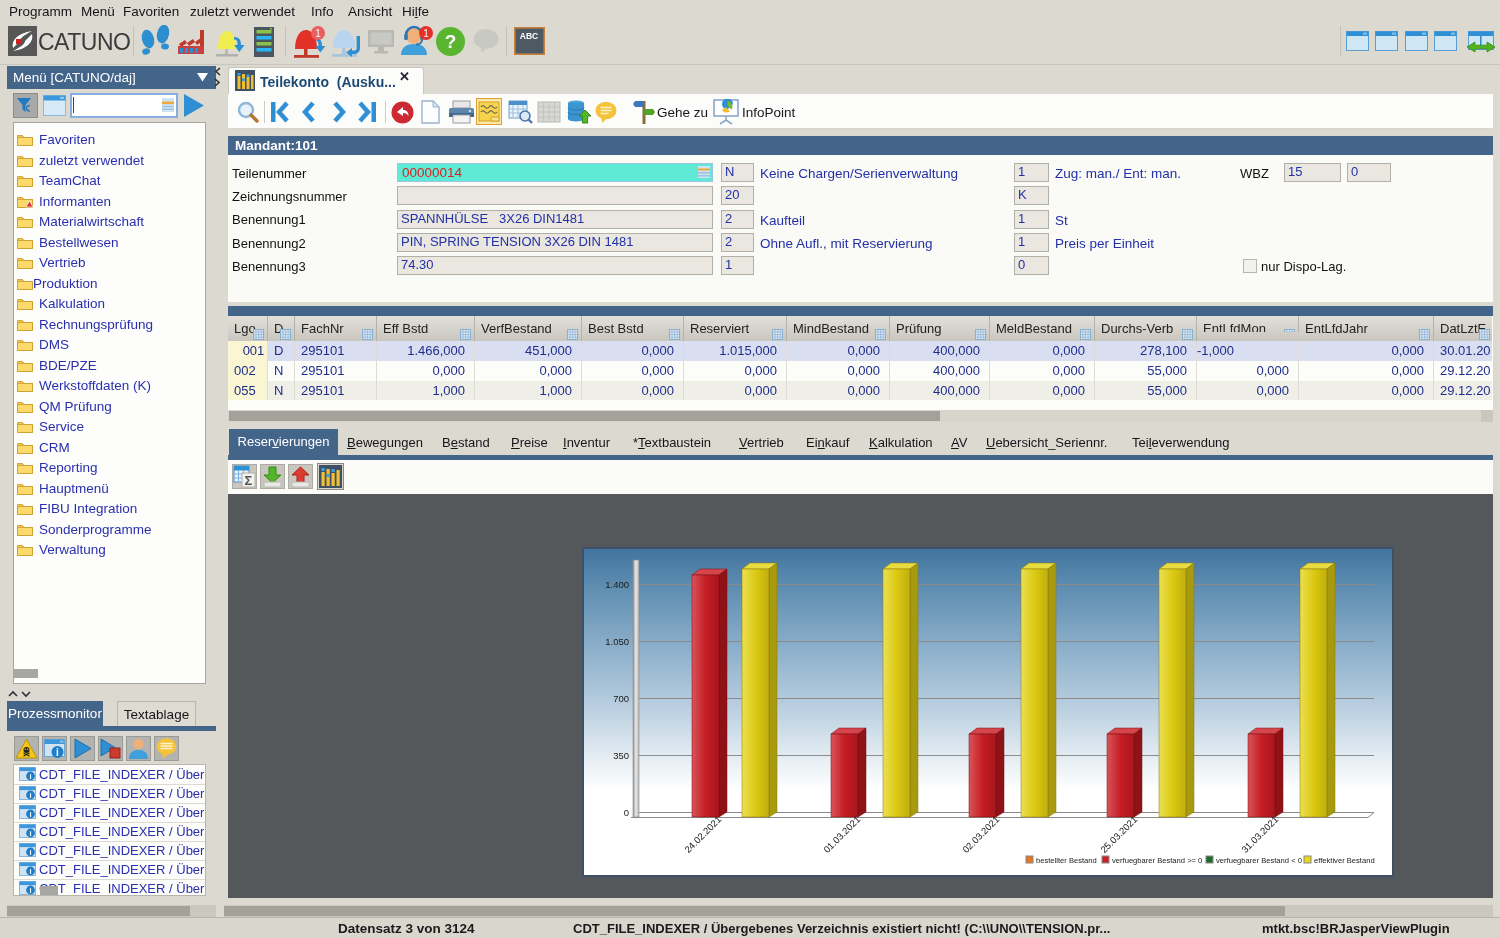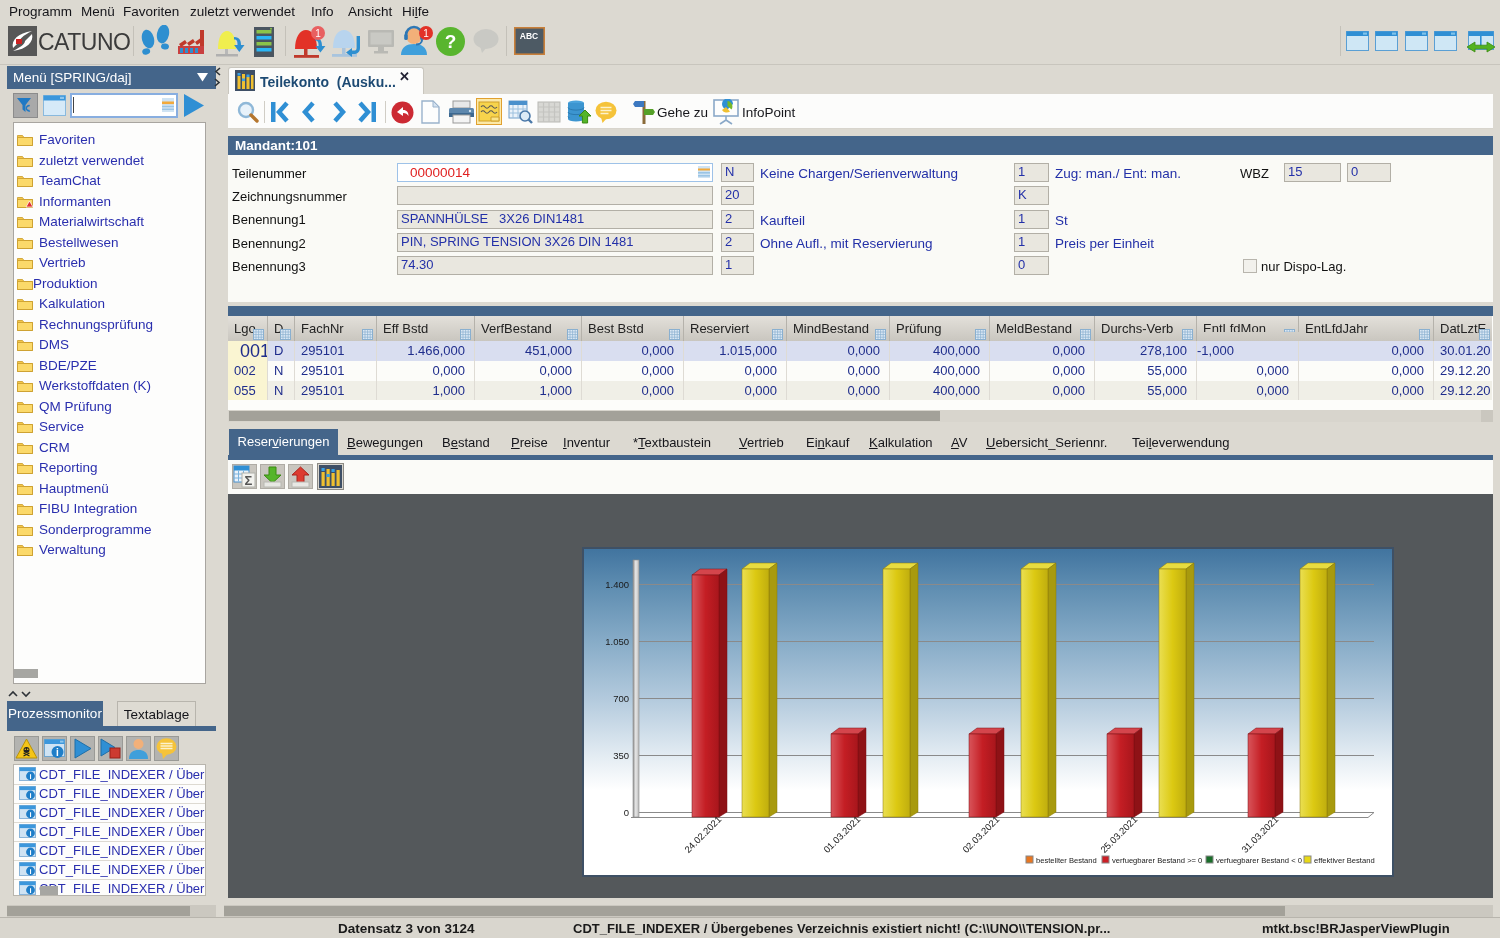--- a/index.html
+++ b/index.html
@@ -177,21 +177,21 @@
 <div class="a" style="left:1466px;top:31px">
     <svg width="30" height="26" viewBox="0 0 30 26">
       <rect x="2.5" y="0.5" width="25" height="18" fill="#cfe7f5" stroke="#5a9fd4"></rect>
       <rect x="2.5" y="0.5" width="25" height="4.5" fill="#2f8fd4"></rect>
       <rect x="14" y="5" width="1.6" height="12" fill="#2f8fd4"></rect>
       <path d="M1 16 l8 -5 0 3.2 12 0 0 -3.2 8 5 -8 5 0 -3.2 -12 0 0 3.2z" fill="#52b321" stroke="#3a8a12" stroke-width="0.8"></path>
     </svg>
   </div>
 
 <div class="a hdrblue" style="left:7px;top:66px;width:209px;height:23px;font-size:13.5px;line-height:23px">
-<span style="margin-left:6px">Menü [SPRING/daj]</span>
+<span style="margin-left:6px">Menü [CATUNO/daj]</span>
 <svg class="a" style="right:8px;top:7px" width="11" height="9" viewBox="0 0 11 9">
       <path d="M0 0 h11 l-5.5 8.5z" fill="#fff"></path>
     </svg>
 </div>
 
 <svg class="a" style="left:214px;top:67px" width="7" height="9" viewBox="0 0 7 9">
     <path d="M6 1 L2 4.5 6 8" stroke="#2e3338" stroke-width="1.6" fill="none"></path>
   </svg>
 <svg class="a" style="left:214px;top:78px" width="7" height="9" viewBox="0 0 7 9">
     <path d="M1 1 L5 4.5 1 8" stroke="#2e3338" stroke-width="1.6" fill="none"></path>
@@ -544,21 +544,21 @@
 <div class="a" style="left:742px;top:105px;font-size:13.5px;color:#17171c">InfoPoint</div>
 
 <div class="a hdrblue" style="left:228px;top:136px;width:1265px;height:19px;font-size:13.5px;font-weight:bold;line-height:19px"><span style="margin-left:7px">Mandant:101</span></div>
 <div class="a" style="left:228px;top:155px;width:1265px;height:147px;background:#fafaf6"></div>
 <div class="a lbl" style="left:232px;top:166px">Teilenummer</div>
 <div class="a lbl" style="left:232px;top:189px">Zeichnungsnummer</div>
 <div class="a lbl" style="left:232px;top:212px">Benennung1</div>
 <div class="a lbl" style="left:232px;top:236px">Benennung2</div>
 <div class="a lbl" style="left:232px;top:259px">Benennung3</div>
 
-<div class="a" style="left:397px;top:163px;width:316px;height:19px;background:#ffffff;border:1px solid #9ec2e8;box-sizing:border-box;color:#e02020;font-size:13.5px;line-height:17px;padding:0 12px">00000014
+<div class="a" style="left:397px;top:163px;width:316px;height:19px;background:#5eead4;border:1px solid #9ec2e8;box-sizing:border-box;color:#e02020;font-size:13.5px;line-height:17px;padding:0 4px">00000014
 <svg class="a" style="right:2px;top:2px" width="12" height="12" viewBox="0 0 12 12">
       <rect width="12" height="12" fill="#cfe3f3"></rect>
       <rect y="2.5" width="12" height="2" fill="#f2a93b"></rect>
       <rect y="6" width="12" height="1.6" fill="#9bc4e4"></rect>
       <rect y="9" width="12" height="1.6" fill="#9bc4e4"></rect>
     </svg>
 </div>
 <div class="a inp" style="left:721px;top:163px;width:33px;height:19px">N</div>
 <div class="a blue" style="left:760px;top:166px;font-size:13.5px">Keine Chargen/Serienverwaltung</div>
 <div class="a inp" style="left:1014px;top:163px;width:35px;height:19px">1</div>
@@ -642,21 +642,21 @@
         </svg></span></div>
     <div style="position:absolute;left:1072px;top:0;width:134px;height:25px;border-right:1px solid #b5b2ab;box-sizing:border-box;font-size:13px;color:#222;line-height:25px;overflow:hidden;white-space:nowrap"><span style="margin-left:5px">EntLfdJahr</span><span style="position:absolute;right:3px;top:6px"><svg width="11" height="11" viewBox="0 0 11 11" style="display:inline-block;vertical-align:-1px">
           <rect x="0.5" y="0.5" width="10" height="10" fill="#dce9f5" stroke="#8ab0d0"></rect>
           <path d="M0.5 3 h10 M0.5 5.6 h10 M0.5 8.2 h10 M3 0.5 v10 M5.6 0.5 v10 M8.2 0.5 v10" stroke="#8ab0d0" stroke-width="0.7"></path>
         </svg></span></div>
     <div style="position:absolute;left:1207px;top:0;width:59px;height:25px;border-right:1px solid #b5b2ab;box-sizing:border-box;font-size:13px;color:#222;line-height:25px;overflow:hidden;white-space:nowrap"><span style="margin-left:5px">DatLztE</span><span style="position:absolute;right:3px;top:6px"><svg width="11" height="11" viewBox="0 0 11 11" style="display:inline-block;vertical-align:-1px">
           <rect x="0.5" y="0.5" width="10" height="10" fill="#dce9f5" stroke="#8ab0d0"></rect>
           <path d="M0.5 3 h10 M0.5 5.6 h10 M0.5 8.2 h10 M3 0.5 v10 M5.6 0.5 v10 M8.2 0.5 v10" stroke="#8ab0d0" stroke-width="0.7"></path>
         </svg></span></div>
     <div style="position:absolute;left:0;top:25px;width:1264px;height:20px;background:#d9def0"></div>
-    <div style="position:absolute;left:0px;top:25px;width:40px;height:20px;background:#faf5d2;border-right:1px solid #dedbd4;box-sizing:border-box;font-size:18px;color:#1f2d8c;line-height:20px;text-align:center;padding-left:12px;overflow:hidden;white-space:nowrap">001</div>
+    <div style="position:absolute;left:0px;top:25px;width:40px;height:20px;background:#faf5d2;border-right:1px solid #dedbd4;box-sizing:border-box;font-size:13px;color:#1f2d8c;line-height:20px;text-align:center;padding-left:12px;overflow:hidden;white-space:nowrap">001</div>
     <div style="position:absolute;left:40px;top:25px;width:27px;height:20px;border-right:1px solid #dedbd4;box-sizing:border-box;font-size:13px;color:#1f2d8c;line-height:20px;text-align:left;padding-left:6px;overflow:hidden;white-space:nowrap">D</div>
     <div style="position:absolute;left:67px;top:25px;width:82px;height:20px;border-right:1px solid #dedbd4;box-sizing:border-box;font-size:13px;color:#1f2d8c;line-height:20px;text-align:left;padding-left:6px;overflow:hidden;white-space:nowrap">295101</div>
     <div style="position:absolute;left:149px;top:25px;width:98px;height:20px;border-right:1px solid #dedbd4;box-sizing:border-box;font-size:13px;color:#1f2d8c;line-height:20px;text-align:right;padding-right:9px;overflow:hidden;white-space:nowrap">1.466,000</div>
     <div style="position:absolute;left:247px;top:25px;width:107px;height:20px;border-right:1px solid #dedbd4;box-sizing:border-box;font-size:13px;color:#1f2d8c;line-height:20px;text-align:right;padding-right:9px;overflow:hidden;white-space:nowrap">451,000</div>
     <div style="position:absolute;left:354px;top:25px;width:102px;height:20px;border-right:1px solid #dedbd4;box-sizing:border-box;font-size:13px;color:#1f2d8c;line-height:20px;text-align:right;padding-right:9px;overflow:hidden;white-space:nowrap">0,000</div>
     <div style="position:absolute;left:456px;top:25px;width:103px;height:20px;border-right:1px solid #dedbd4;box-sizing:border-box;font-size:13px;color:#1f2d8c;line-height:20px;text-align:right;padding-right:9px;overflow:hidden;white-space:nowrap">1.015,000</div>
     <div style="position:absolute;left:559px;top:25px;width:103px;height:20px;border-right:1px solid #dedbd4;box-sizing:border-box;font-size:13px;color:#1f2d8c;line-height:20px;text-align:right;padding-right:9px;overflow:hidden;white-space:nowrap">0,000</div>
     <div style="position:absolute;left:662px;top:25px;width:100px;height:20px;border-right:1px solid #dedbd4;box-sizing:border-box;font-size:13px;color:#1f2d8c;line-height:20px;text-align:right;padding-right:9px;overflow:hidden;white-space:nowrap">400,000</div>
     <div style="position:absolute;left:762px;top:25px;width:105px;height:20px;border-right:1px solid #dedbd4;box-sizing:border-box;font-size:13px;color:#1f2d8c;line-height:20px;text-align:right;padding-right:9px;overflow:hidden;white-space:nowrap">0,000</div>
     <div style="position:absolute;left:867px;top:25px;width:102px;height:20px;border-right:1px solid #dedbd4;box-sizing:border-box;font-size:13px;color:#1f2d8c;line-height:20px;text-align:right;padding-right:9px;overflow:hidden;white-space:nowrap">278,100</div>

